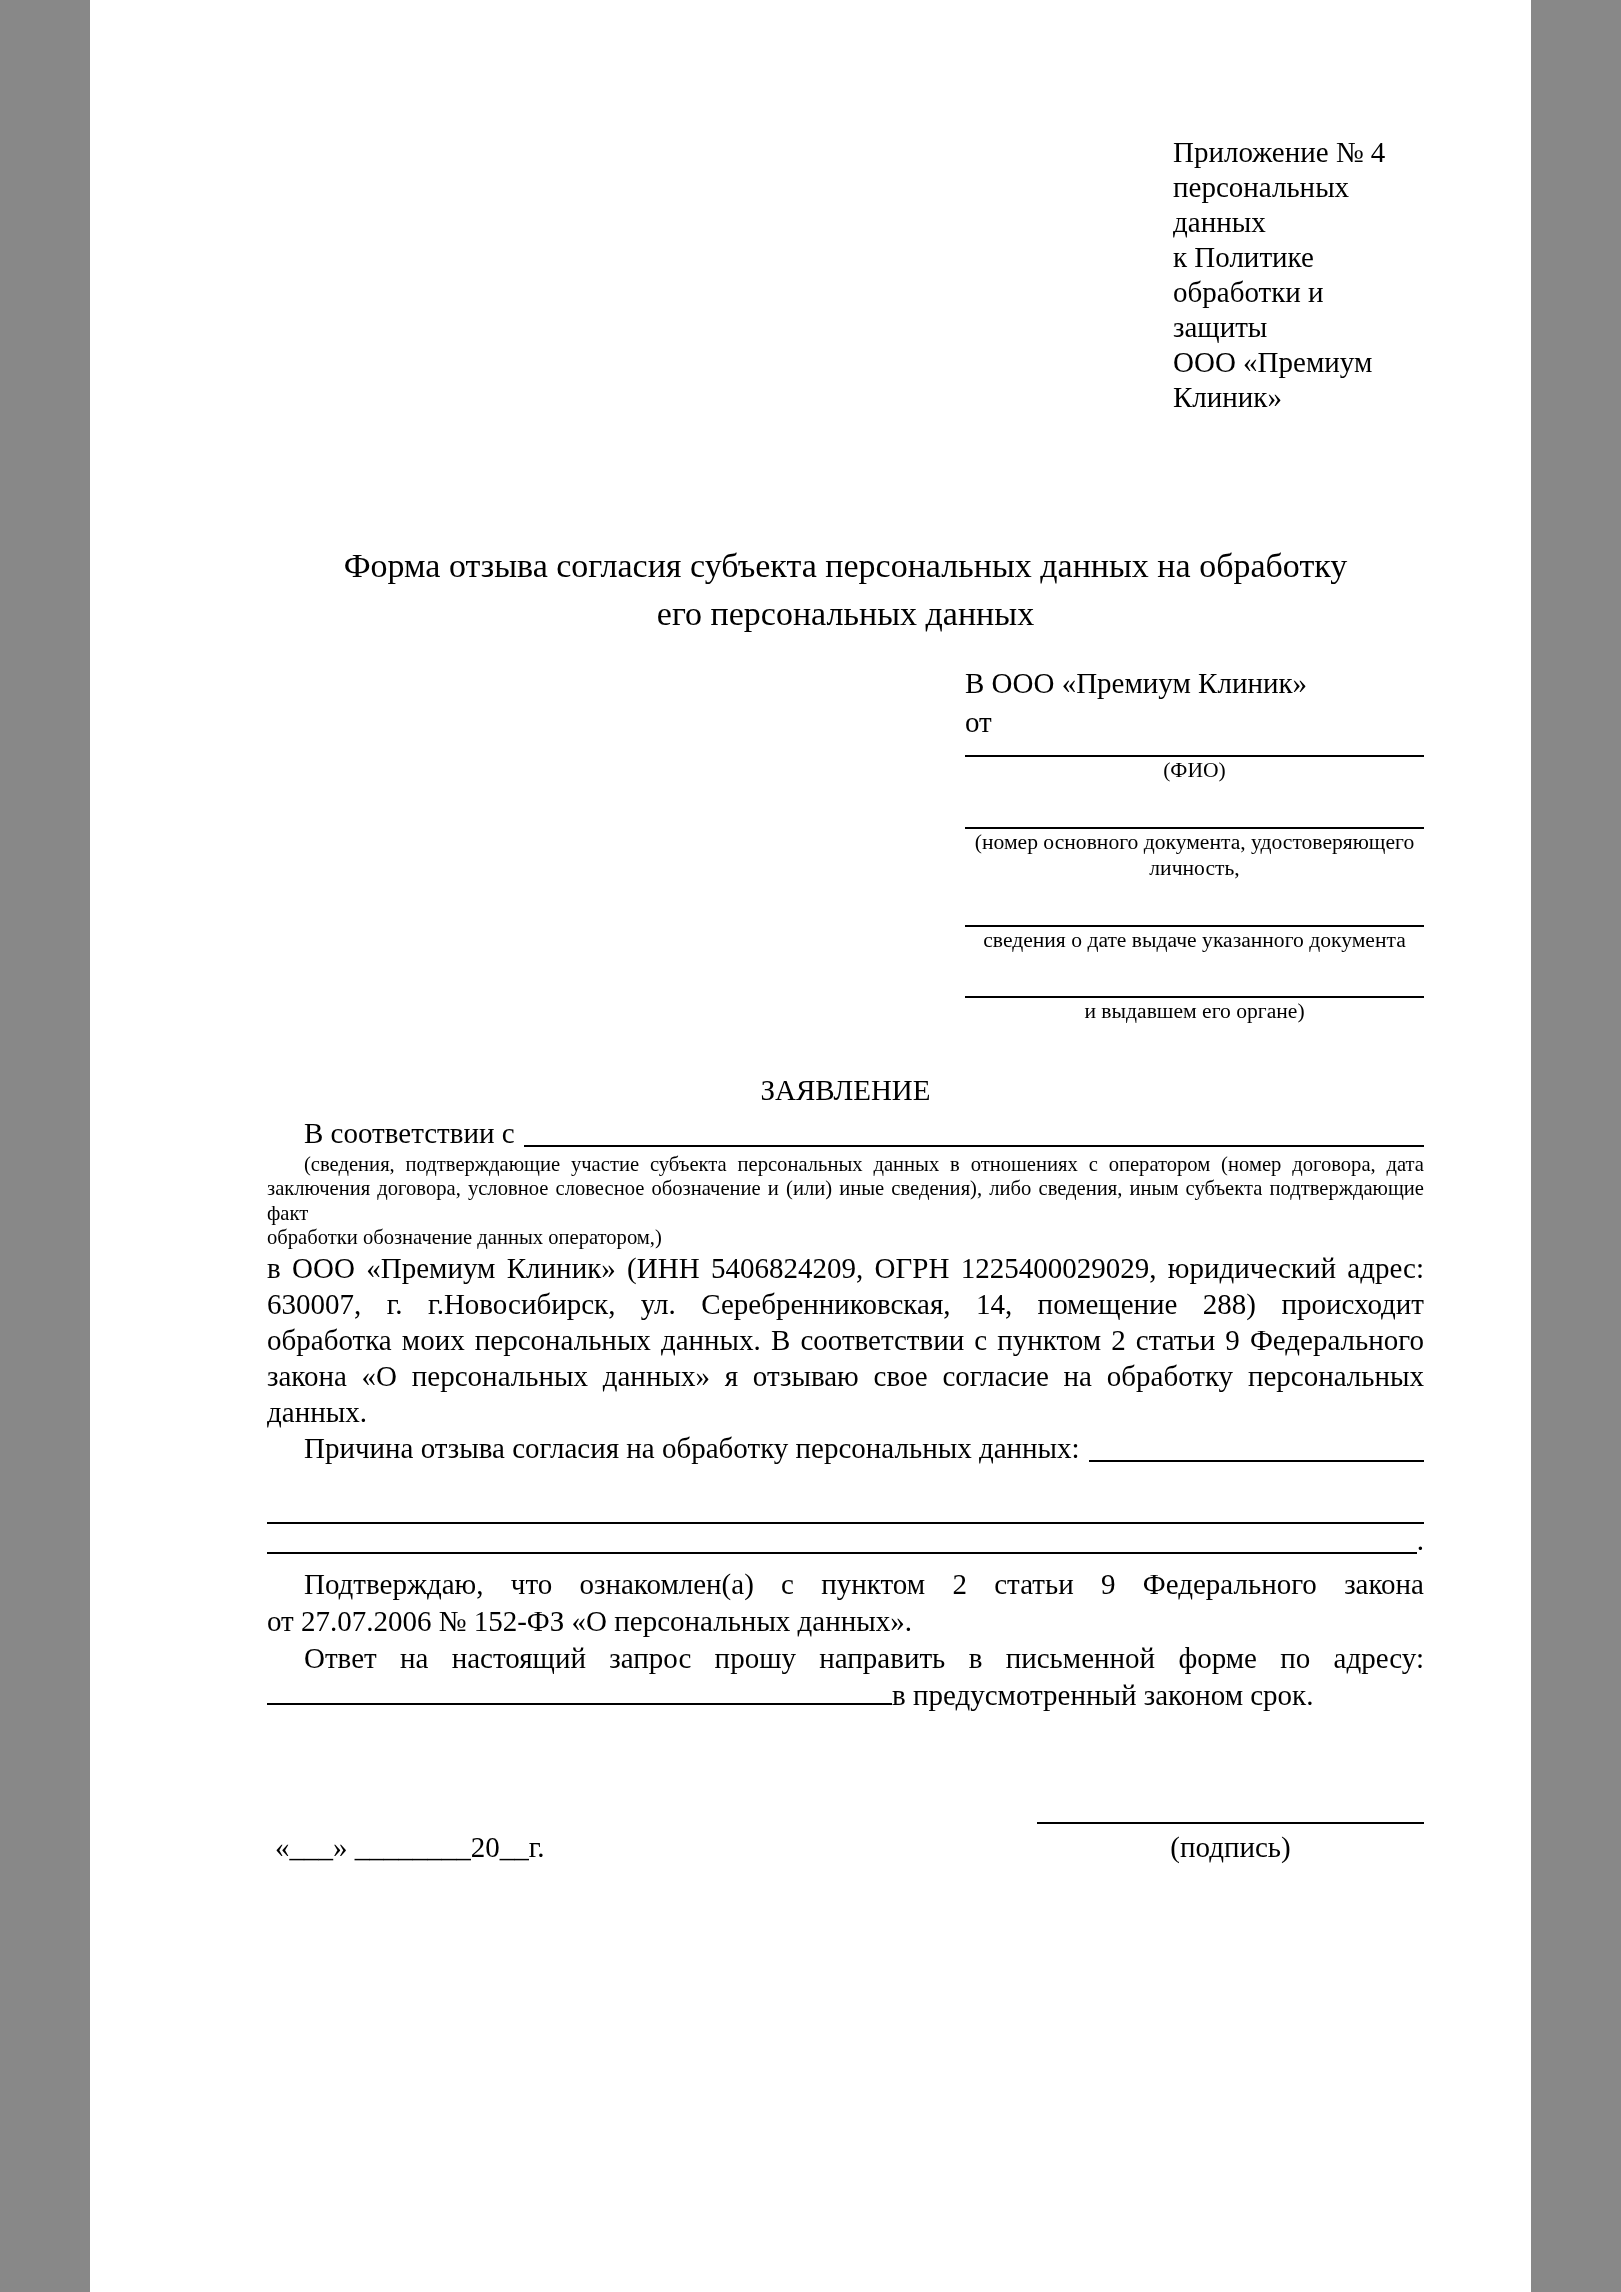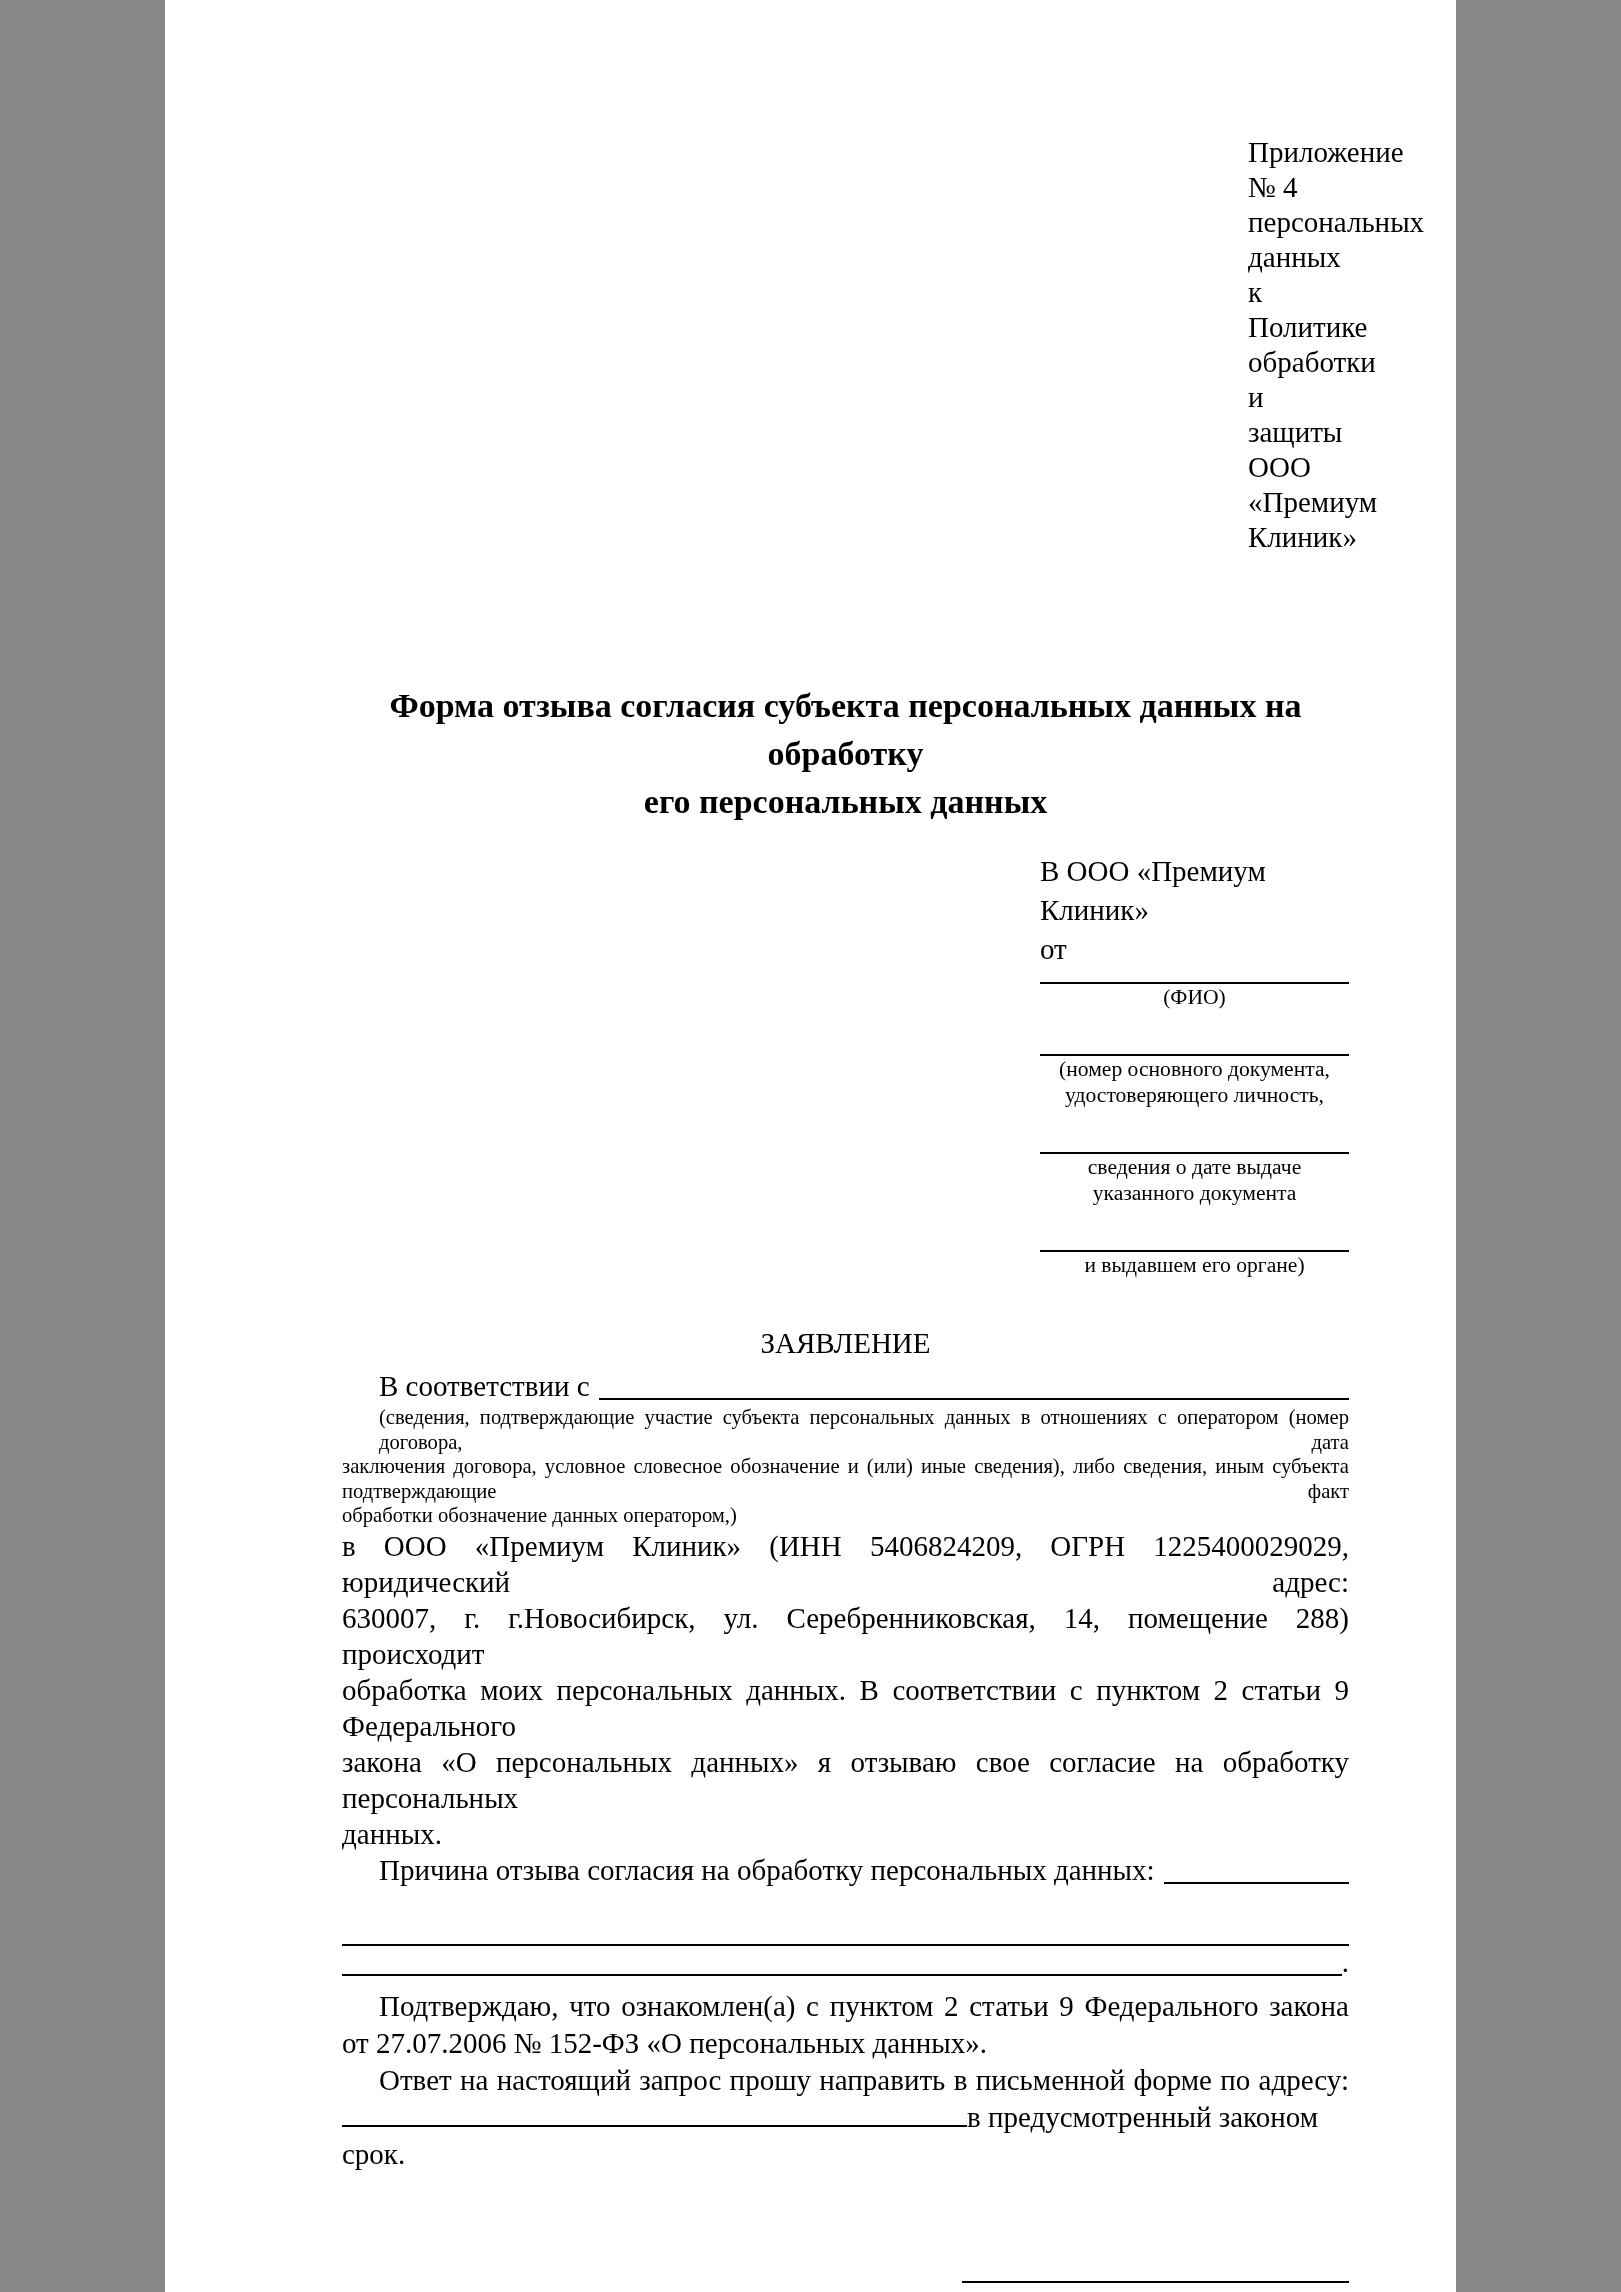--- a/index.html
+++ b/index.html
@@ -1,33 +1,33 @@
 <!DOCTYPE html>
 <html><head>
 <meta charset="utf-8">
 <style>
   html, body { margin: 0; padding: 0; background: #888; }
   .page {
-    width: 1291px;
+    width: 1441px;
     height: 2293px;
     background: #ffffff;
     color: #000000;
     font-family: "Liberation Serif", "DejaVu Serif", serif;
     font-size: 29px;
     box-sizing: border-box;
     padding: 135px 107px 0 177px;
     position: relative;
     margin: 0 auto;
   }
 
   
   .hdr { margin-left: 906px; line-height: 35px; }
 
   
-  .title { margin-top: 127px; text-align: center; font-weight: 700; font-size: 34px; line-height: 48px; }
+  .title { margin-top: 127px; text-align: center; font-weight: 400; font-size: 34px; line-height: 48px; }
 
   
   .addr { margin-top: 25.5px; margin-left: 698px; line-height: 39px; }
   .addr .blank-first { height: 13.7px; border-bottom: 2.9px solid #000; }
   .addr .blank-next  { height: 0;    border-bottom: 2.9px solid #000; }
   .addr .cap { font-size: 21.6px; line-height: 26.5px; text-align: center; margin-bottom: 43px; }
   .addr .cap.last { margin-bottom: 0; }
 
   
   .zv { text-align: center; margin-top: 47px; line-height: 37px; }

